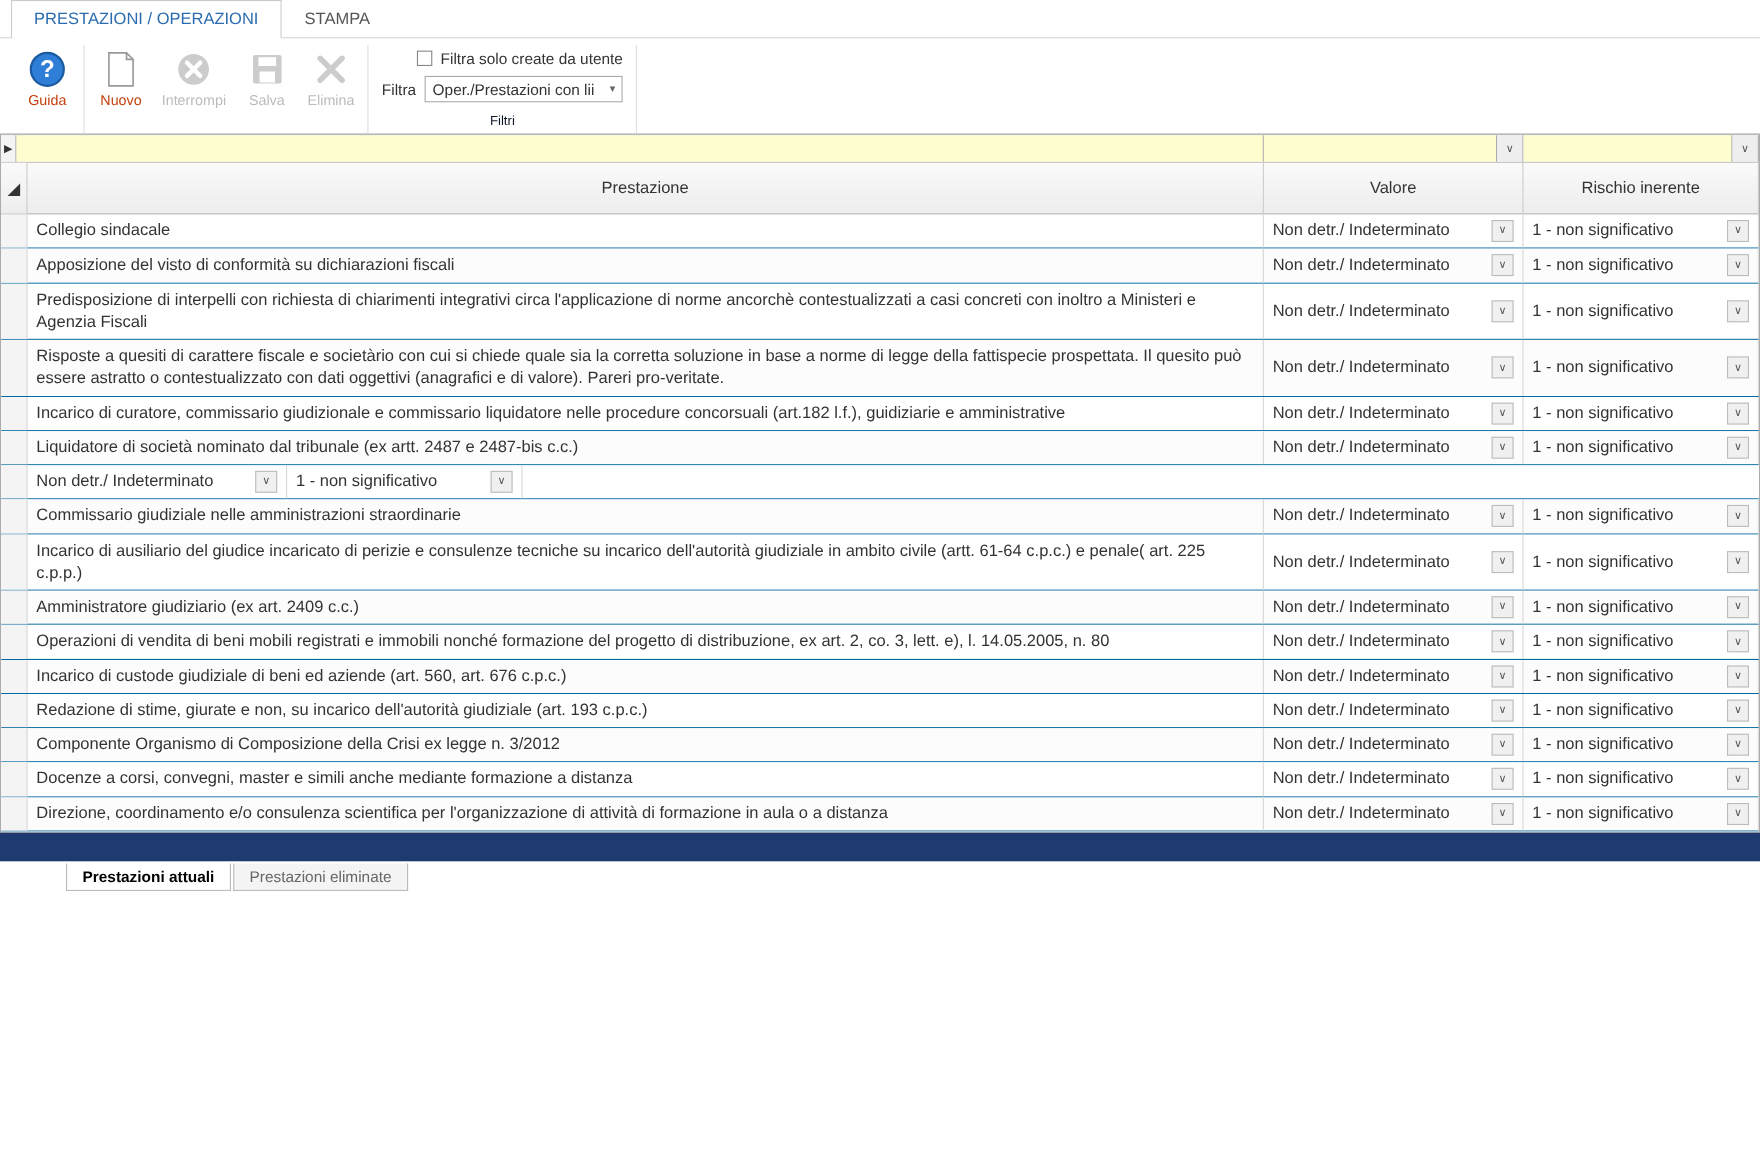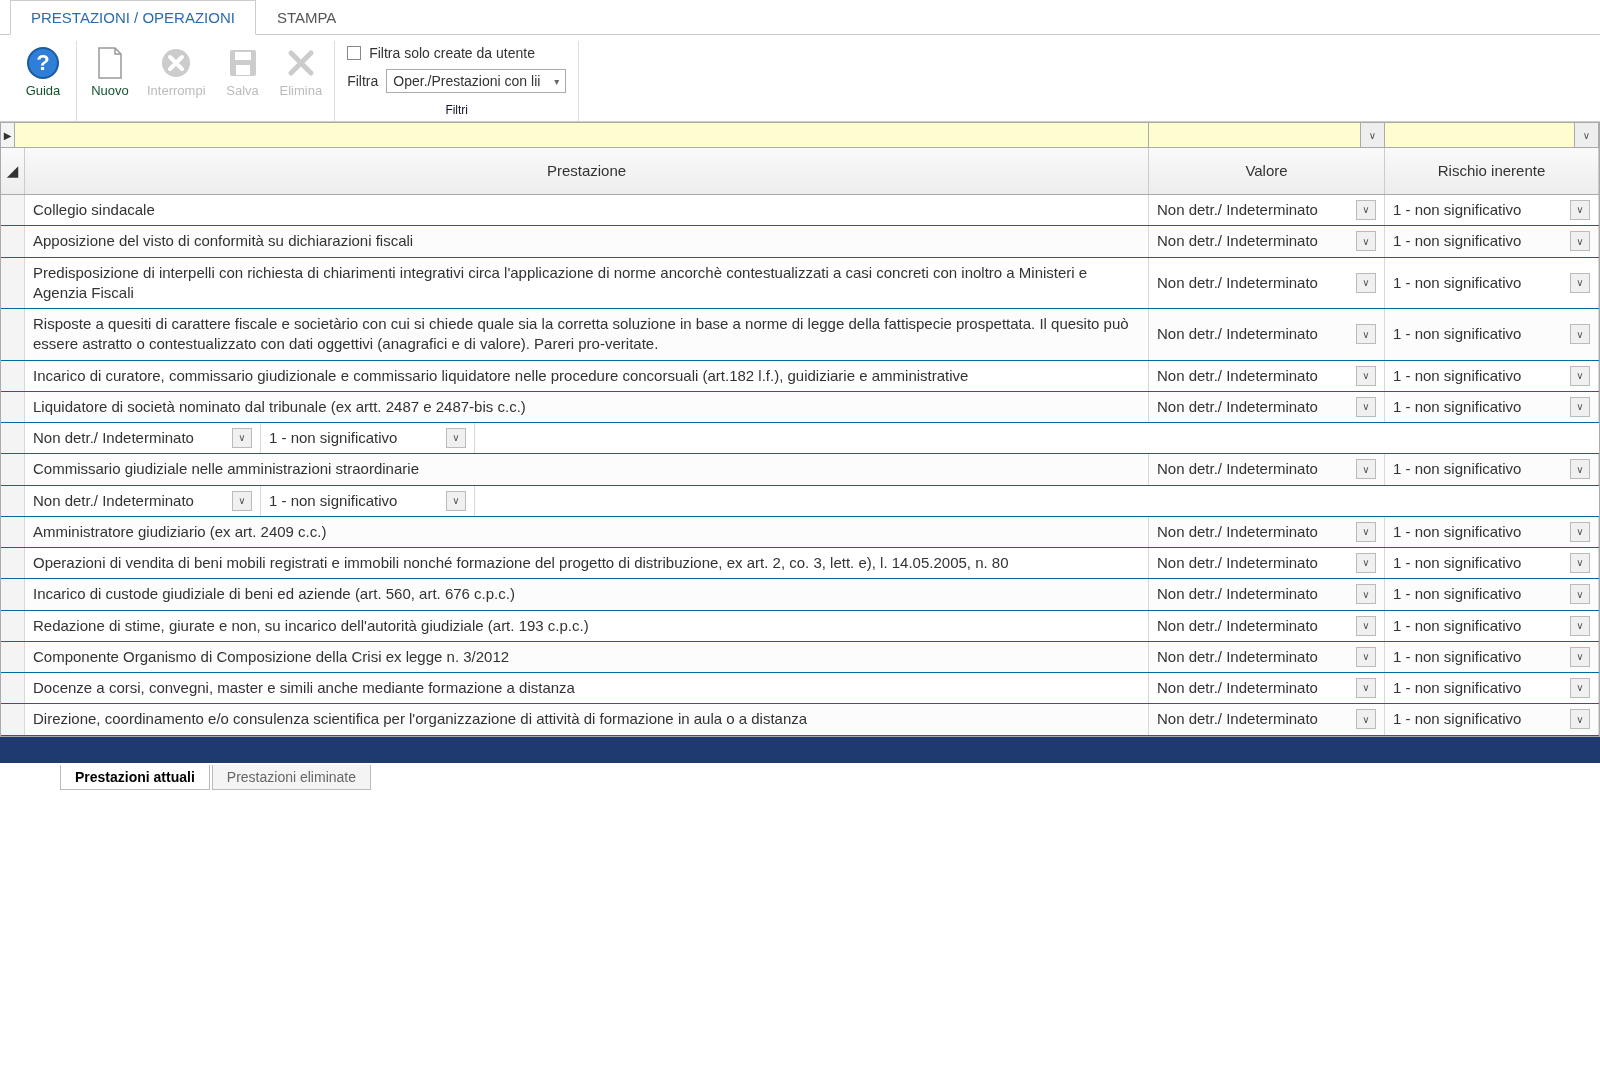--- a/index.html
+++ b/index.html
@@ -10,21 +10,21 @@
 .top-tab { padding: 8px 20px; border: 1px solid #ccc; border-bottom: none; background: #f8f8f8; cursor: pointer; font-size: 15px; }
 .top-tab.active { background: #fff; color: #2b6cb0; border-color: #ccc; border-bottom: 1px solid #fff; margin-bottom: -1px; }
 .top-tab:not(.active) { border-color: transparent; background: transparent; color: #555; }
 
 
 .ribbon { display: flex; border-bottom: 1px solid #ccc; padding: 6px 10px 0 10px; background: #fff; }
 .ribbon-group { display: flex; flex-direction: column; align-items: center; border-right: 1px solid #ddd; padding: 0 8px 4px 8px; }
 .ribbon-items { display: flex; gap: 8px; align-items: flex-start; }
 .ribbon-btn { display: flex; flex-direction: column; align-items: center; gap: 2px; padding: 4px; cursor: pointer; min-width: 50px; }
 .ribbon-btn .icon { width: 36px; height: 36px; display: flex; align-items: center; justify-content: center; }
-.ribbon-btn .lbl { font-size: 13px; color: #14532d; }
+.ribbon-btn .lbl { font-size: 13px; color: #c2410c; }
 .ribbon-btn.disabled .lbl { color: #bbb; }
 .ribbon-group-label { font-size: 12px; color: #0f172a; margin-top: 6px; }
 
 .filter-row { display: flex; align-items: center; gap: 8px; margin: 4px 0; }
 .checkbox-box { width: 14px; height: 14px; border: 1px solid #888; background: #fff; }
 .filter-select { display: inline-flex; align-items: center; border: 1px solid #aaa; padding: 3px 6px; min-width: 180px; background: #fff; }
 .filter-select .sel-txt { flex: 1; white-space: nowrap; overflow: hidden; font-size: 14px; }
 .filter-select .caret { color: #666; font-size: 10px; margin-left: 4px; }
 .filter-label { font-size: 14px; }
 
@@ -117,21 +117,21 @@
       <div class="ribbon-btn disabled">
         <span class="icon">
           <svg width="32" height="32">
               <path d="M6 6 l20 20 M26 6 l-20 20" stroke="#ccc" stroke-width="5" stroke-linecap="round"></path>
             </svg>
         </span>
         <span class="lbl">Elimina</span>
       </div>
     </div>
   </div>
-  <div class="ribbon-group" style="align-items:flex-start; padding-left:12px; padding-right:12px;">
+  <div class="ribbon-group" style="align-items:flex-end; padding-left:12px; padding-right:12px;">
     <div class="filter-row">
       <span class="checkbox-box"></span>
       <span class="filter-label">Filtra solo create da utente</span>
     </div>
     <div class="filter-row">
       <span class="filter-label">Filtra</span>
       <span class="filter-select">
         <span class="sel-txt">Oper./Prestazioni con lii</span>
         <span class="caret">▾</span>
       </span>
@@ -283,20 +283,21 @@
         </div>
         <div class="cell col-rischio dd">
           <span class="dd-val">1 - non significativo</span>
           <span class="dd-btn">
             <span>∨</span>
           </span>
         </div>
       </div>
       <div class="row">
         <div class="cell handle"></div>
+        <div class="cell col-prest">Incarico di ausiliario del giudice incaricato di perizie e consulenze tecniche su incarico dell'autorità giudiziale in ambito civile (artt. 61-64 c.p.c.) e penale( art. 225 c.p.p.)</div>
         <div class="cell col-valore dd">
           <span class="dd-val">Non detr./ Indeterminato</span>
           <span class="dd-btn">
             <span>∨</span>
           </span>
         </div>
         <div class="cell col-rischio dd">
           <span class="dd-val">1 - non significativo</span>
           <span class="dd-btn">
             <span>∨</span>

